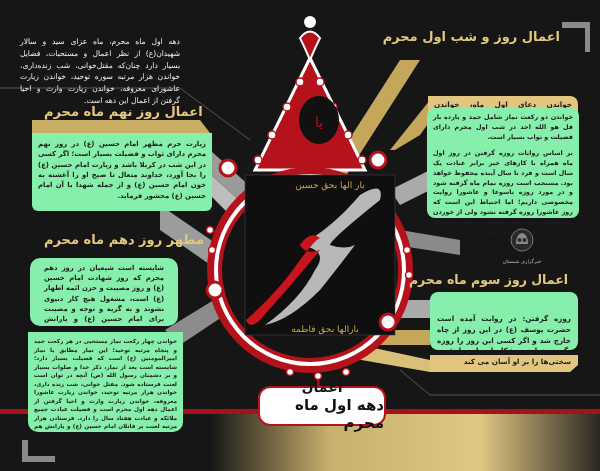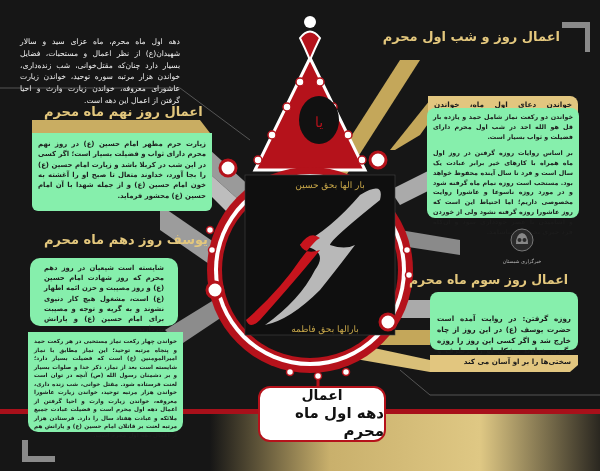--- a/index.html
+++ b/index.html
@@ -7,21 +7,21 @@
   body { font-family: "DejaVu Sans", sans-serif; position: relative; }
   .canvas { position: absolute; left: 0; top: 0; width: 600px; height: 471px; background: #161616; overflow: hidden; }
   .bg-svg { position: absolute; left: 0; top: 0; }
   .rtl { direction: rtl; text-align: justify; text-align-last: right; }
   .txt { position: absolute; font-weight: normal; line-height: 1.5; margin-top: 8px; }
   .intro { left: 20px; top: 28px; width: 160px; font-size: 7.6px; color: #f0f0f0; line-height: 1.55; }
   .heading { position: absolute; font-weight: bold; color: #e3c77d; font-size: 12px; direction: rtl; white-space: nowrap; }
   .box { position: absolute; font-weight: bold; font-size: 7.1px; color: #1c1c1c; line-height: 1.55; }
   .gold-box { background: #e2c67f; border-radius: 0 8px 8px 0; margin-top: 38px; }
   .gray-box { background: #86efac; border-radius: 8px; }
-  .title-card { position: absolute; left: 258px; top: 386px; width: 128px; height: 56px;
+  .title-card { position: absolute; left: 258px; top: 386px; width: 128px; height: 40px;
     background: #ffffff; border: 2px solid #b5121b; border-radius: 12px;
     display: flex; flex-direction: column; align-items: center; justify-content: center;
     font-weight: bold; color: #111; direction: rtl; }
   .title-line1 { font-size: 14px; line-height: 1.2; }
   .title-line2 { font-size: 15px; line-height: 1.25; }
   .logo { position: absolute; left: 500px; top: 228px; width: 44px; text-align: center; }
   .logo-caption { font-size: 5px; color: #bbb; direction: rtl; margin-top: 2px; }
 </style>
 </head>
 <body>
@@ -140,21 +140,21 @@
   <div class="heading" style="right:32px; top:272px; font-size:12.5px;">اعمال روز سوم ماه محرم</div>
   <div class="box gray-box rtl" style="left:430px; top:292px; width:148px; height:58px; padding:22px 7px; font-size:7.2px; line-height:1.5;">
     <span>روزه گرفتن: در روایت آمده است حضرت یوسف (ع) در این روز از چاه خارج شد و اگر کسی این روز را روزه بگیرد، خداوند مشکل او را برطرف و سختی‌ها را بر او آسان می کند</span>
   </div>
 
   <div class="heading" style="left:44px; top:104px; font-size:13px;">اعمال روز نهم ماه محرم</div>
   <div class="box gray-box rtl" style="left:32px; top:133px; width:180px; height:78px; padding:6px 6px; font-size:6.9px; line-height:1.5; border-radius:0 0 6px 6px;">
     <span>زیارت حرم مطهر امام حسین (ع) در روز نهم محرم دارای ثواب و فضیلت بسیار است؛ اگر کسی در این شب در کربلا باشد و زیارت امام حسین (ع) را بجا آورد، خداوند متعال تا صبح او را آغشته به خون امام حسین (ع) و از جمله شهدا با آن امام حسین (ع) محشور فرماید.</span>
   </div>
 
-  <div class="heading" style="left:44px; top:232px; font-size:13px;">یوسف روز دهم ماه محرم</div>
+  <div class="heading" style="left:44px; top:232px; font-size:13px;">مطهر روز دهم ماه محرم</div>
   <div class="box gray-box rtl" style="left:30px; top:258px; width:148px; height:68px; padding:5px 14px; font-size:6.8px; line-height:1.5; border-radius:10px;">
     <span>شایسته است شیعیان در روز دهم محرم که روز شهادت امام حسین (ع) و روز مصیبت و حزن ائمه اطهار (ع) است، مشغول هیچ کار دنیوی نشوند و به گریه و توجه و مصیبت برای امام حسین (ع) و یارانش بپردازند.</span>
   </div>
   <div class="box gray-box rtl" style="left:28px; top:332px; width:155px; height:100px; padding:5px 6px; font-size:5.7px; line-height:1.5; border-radius:0 0 10px 10px;">
     <span>خواندن چهار رکعت نماز مستحبی در هر رکعت حمد و پنجاه مرتبه توحید؛ این نماز مطابق با نماز امیرالمومنین (ع) است که فضیلت بسیار دارد؛ شایسته است بعد از نماز، ذکر خدا و صلوات بسیار و بر دشمنان رسول الله (ص) آنچه در توان است لعنت فرستاده شود. مقتل خوانی، شب زنده داری، خواندن هزار مرتبه توحید، خواندن زیارت عاشورا معروفه، خواندن زیارت وارث و احیا گرفتن از اعمال دهه اول محرم است و فضیلت عبادت جمیع ملائکه و عبادت هفتاد سال را دارد. فرستادن هزار مرتبه لعنت بر قاتلان امام حسین (ع) و یارانش هم از اعمال دهه اول محرم است.</span>
   </div>
 
   <div class="title-card">
     <div class="title-line1">اعمال</div>
     <div class="title-line2">دهه اول ماه محرم</div>

